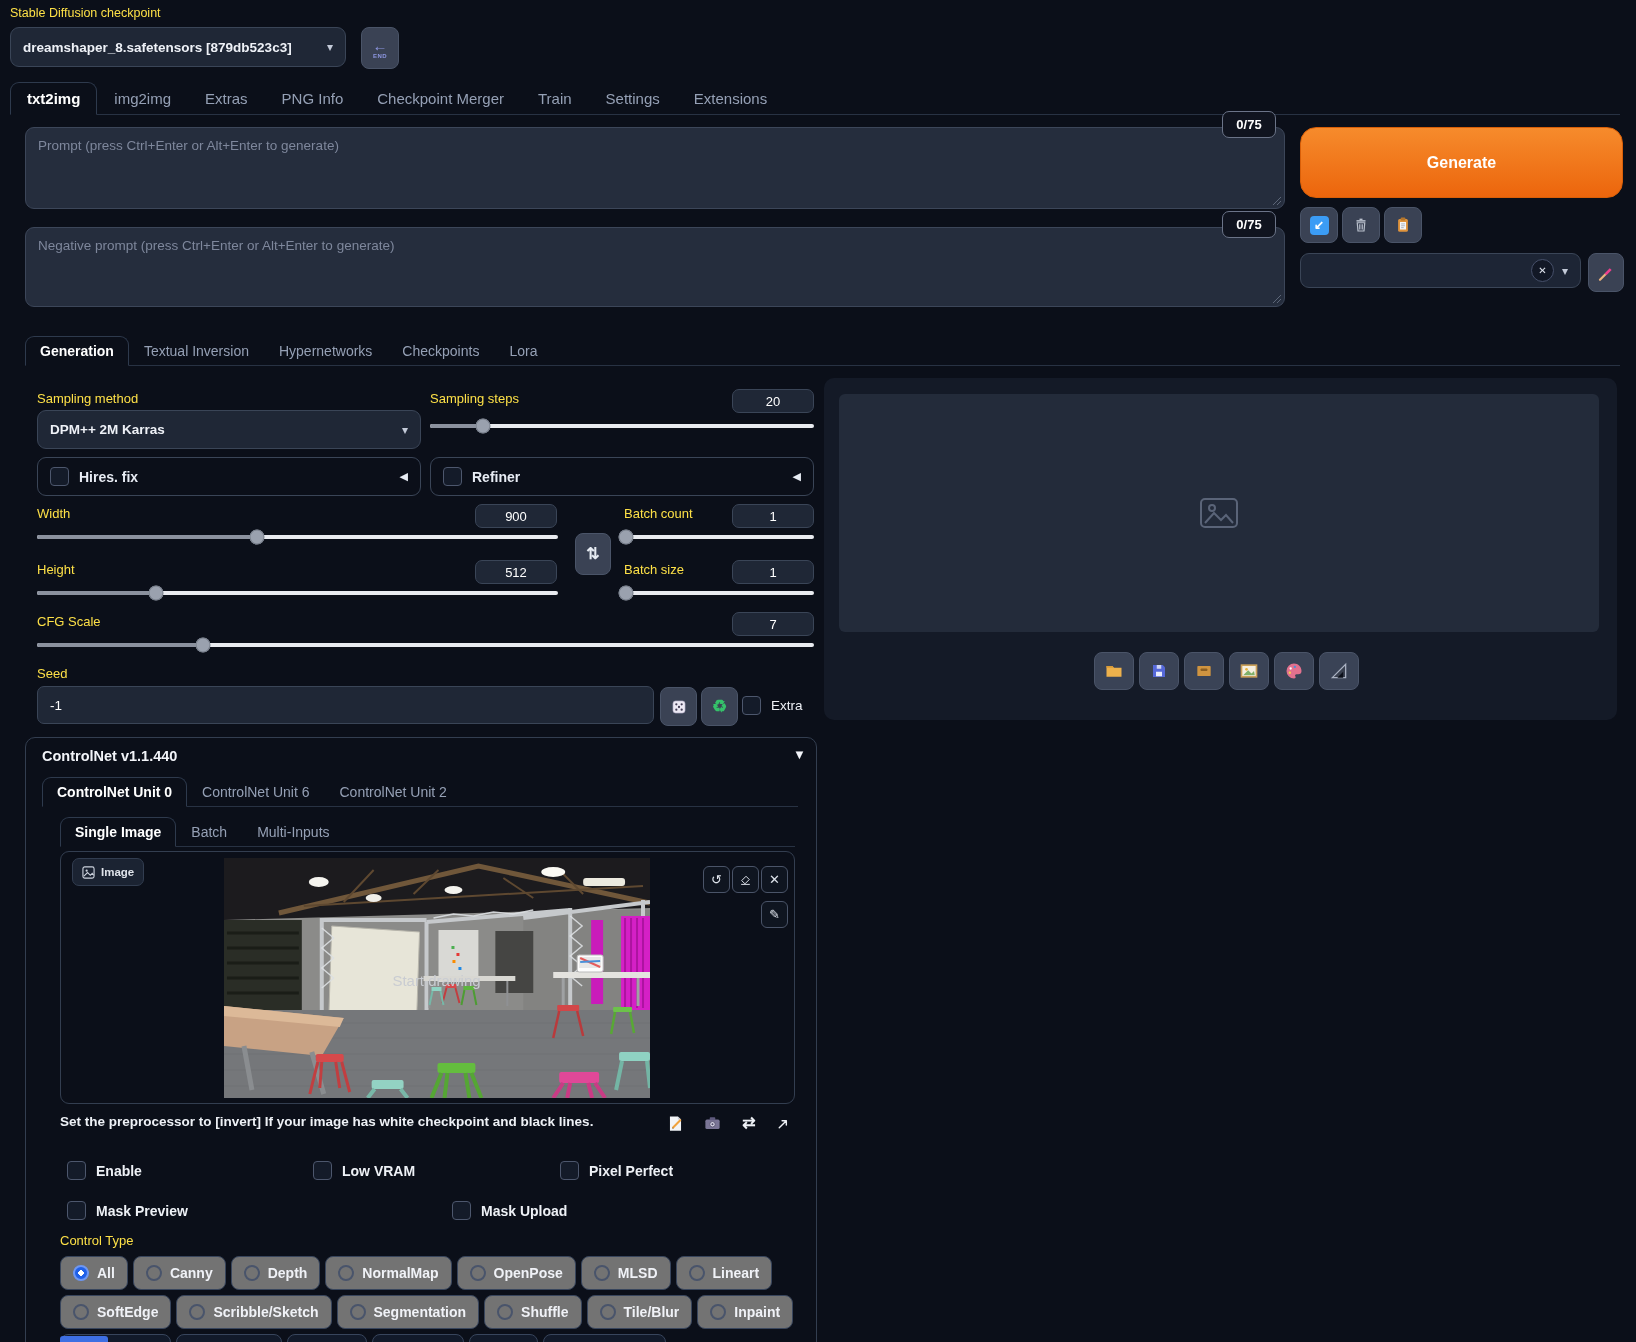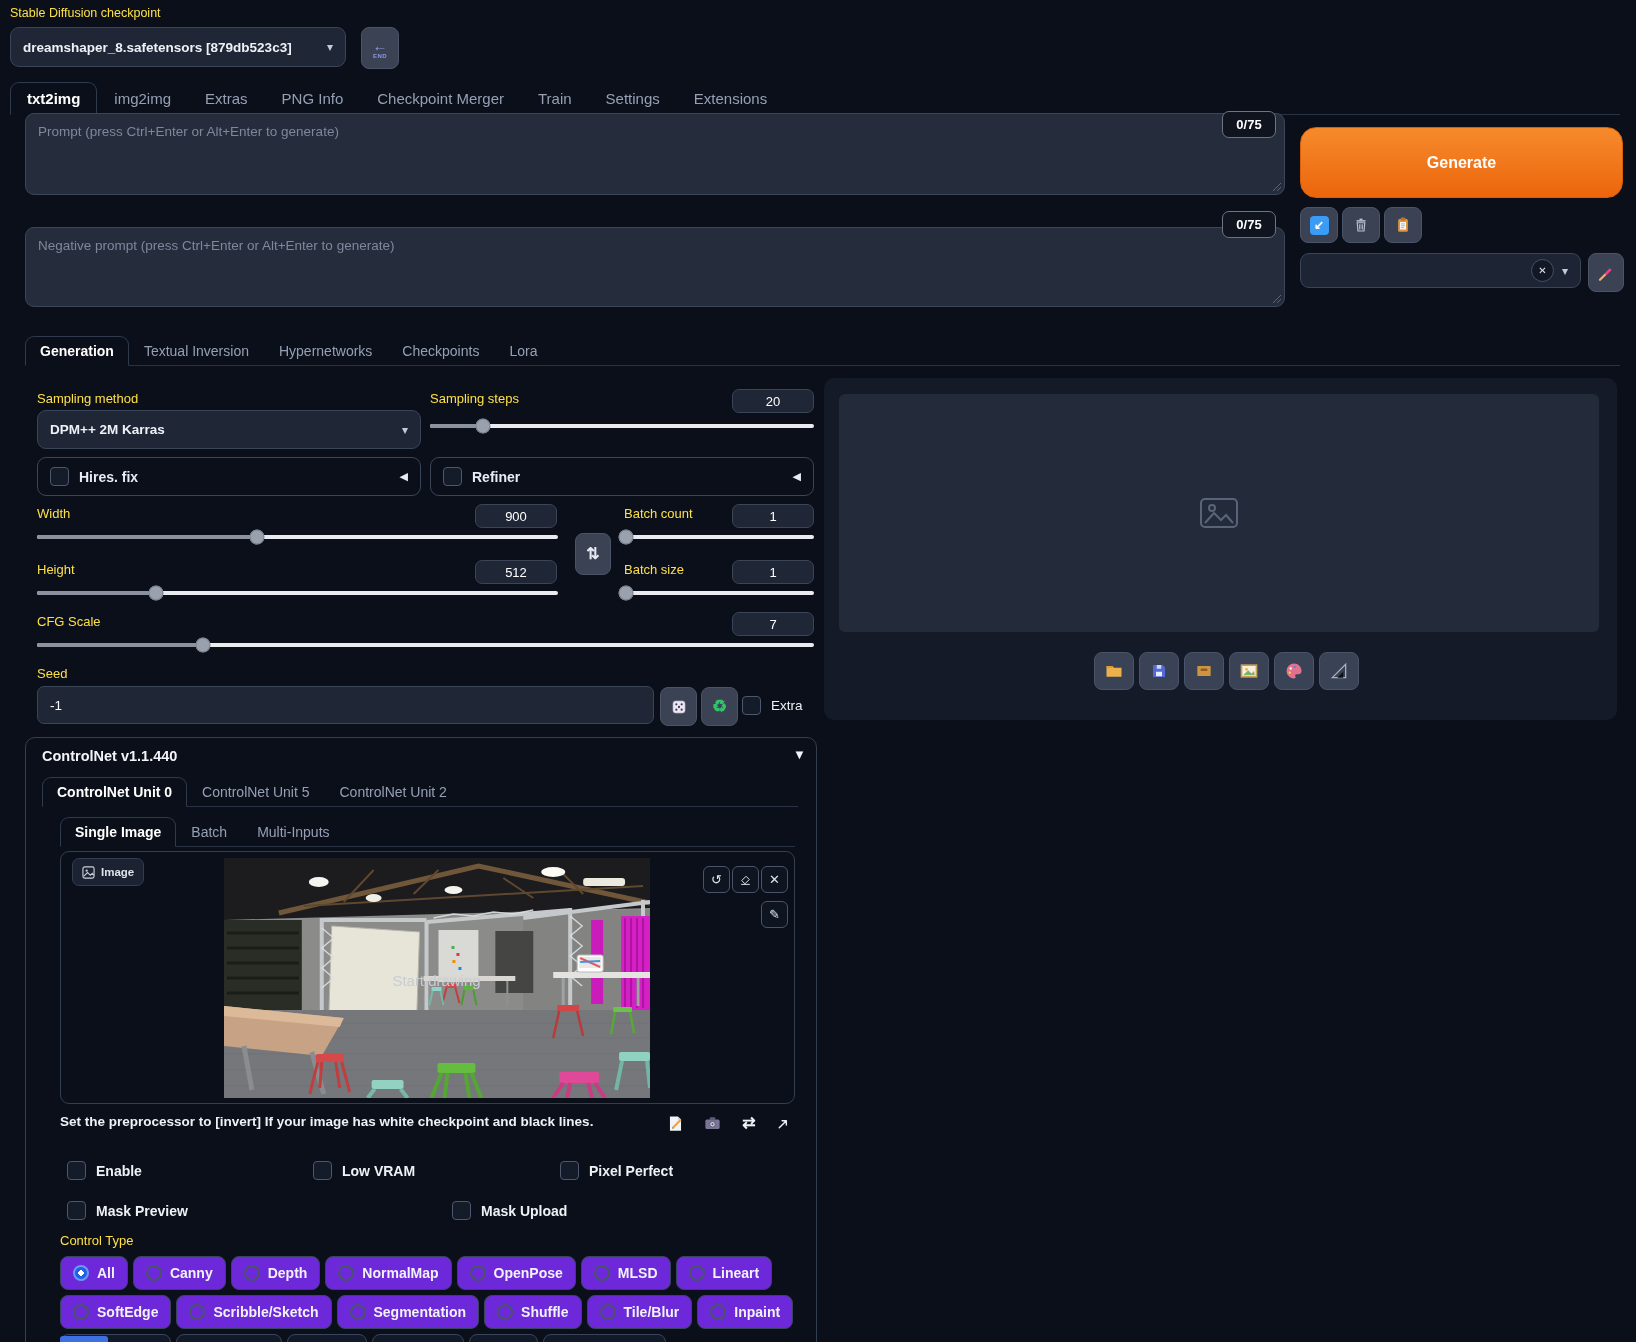--- a/index.html
+++ b/index.html
@@ -42,21 +42,21 @@
   
   .cb{display:flex;align-items:center;gap:10px;cursor:pointer;}
   .cb .box{width:17px;height:17px;border:1.5px solid #4d576d;border-radius:4px;background:#141b29;flex:0 0 auto;}
   .cb .txt{color:#eef1f6;font-weight:700;font-size:14px;white-space:nowrap;}
   .panelbox{border:1px solid #3a4557;border-radius:9px;display:flex;align-items:center;box-sizing:border-box;
       padding:0 12px;gap:10px;}
   .coll{margin-left:auto;color:#e8ecf4;font-size:11px;}
   
   .ctrow{display:flex;gap:5px;}
   .ct{display:flex;align-items:center;gap:8px;padding:0 12px;height:34px;border:1px solid #38455c;
-      border-radius:8px;background:#6d28d9;color:#f0f2f7;font-weight:700;font-size:14px;cursor:pointer;
+      border-radius:8px;background:#737373;color:#f0f2f7;font-weight:700;font-size:14px;cursor:pointer;
       box-sizing:border-box;white-space:nowrap;}
   .ct .r{width:16px;height:16px;border-radius:50%;border:2px solid #49546b;box-sizing:border-box;flex:0 0 auto;}
   .ct.selected .r{border-color:#6e97f3;background:radial-gradient(circle,#fff 0 2.6px,#2060e8 2.8px);}
   .ctstub{border:1px solid #38455c;border-radius:8px 8px 0 0;background:#121a2a;box-sizing:border-box;}
   
   .cnpanel{border:1px solid #333e50;border-radius:10px;}
   .imgtool{width:25px;height:25px;border:1px solid #4a5468;border-radius:6px;background:rgba(17,22,34,.85);
       color:#dfe4ec;font-size:13px;display:flex;align-items:center;justify-content:center;cursor:pointer;}
   .noteicon{width:26px;height:26px;display:flex;align-items:center;justify-content:center;cursor:pointer;}
   
@@ -91,21 +91,21 @@
       <div class="tab">img2img</div>
       <div class="tab">Extras</div>
       <div class="tab">PNG Info</div>
       <div class="tab">Checkpoint Merger</div>
       <div class="tab">Train</div>
       <div class="tab">Settings</div>
       <div class="tab">Extensions</div>
     </div>
 
   <div class="abs counter" style="left:1222px;top:111px;width:52px;height:25px;">0/75</div>
-  <div class="abs" style="left:25px;top:113px;width:1260px;height:82px;">
+  <div class="abs" style="left:25px;top:127px;width:1260px;height:82px;">
     <textarea class="txta" placeholder="Prompt (press Ctrl+Enter or Alt+Enter to generate)" style=""></textarea>
     <div class="rsz"></div>
   </div>
   <div class="abs counter" style="left:1222px;top:211px;width:52px;height:25px;">0/75</div>
   <div class="abs" style="left:25px;top:227px;width:1260px;height:80px;">
     <textarea class="txta" placeholder="Negative prompt (press Ctrl+Enter or Alt+Enter to generate)" style=""></textarea>
     <div class="rsz"></div>
   </div>
 
   <div class="abs gbtn" style="left:1300px;top:127px;width:321px;height:69px;">Generate</div>
@@ -230,21 +230,21 @@
     <span class="txt" style="font-weight:500;font-size:13.5px;">Extra</span>
   </div>
 
   <div class="abs cnpanel" style="left:25px;top:737px;width:790px;height:625px;"></div>
   <div class="abs" style="left:42px;top:748px;font-size:14.5px;font-weight:700;color:#f2f4f9;">ControlNet v1.1.440</div>
   <div class="abs glyph" style="left:793px;top:748px;font-size:13px;color:#f2f4f9;">▼</div>
 
   <div class="abs tabs small" style="left:42px;top:777px;width:756px;">
 
   <div class="tab active">ControlNet Unit 0</div>
-      <div class="tab">ControlNet Unit 5</div>
+      <div class="tab">ControlNet Unit 6</div>
       <div class="tab">ControlNet Unit 2</div>
     </div>
   <div class="abs tabs small" style="left:60px;top:817px;width:735px;">
 
   <div class="tab active">Single Image</div>
       <div class="tab">Batch</div>
       <div class="tab">Multi-Inputs</div>
     </div>
 
   <div class="abs" style="left:60px;top:851px;width:735px;height:253px;border:1px solid #333e50;border-radius:9px;box-sizing:border-box;"></div>

